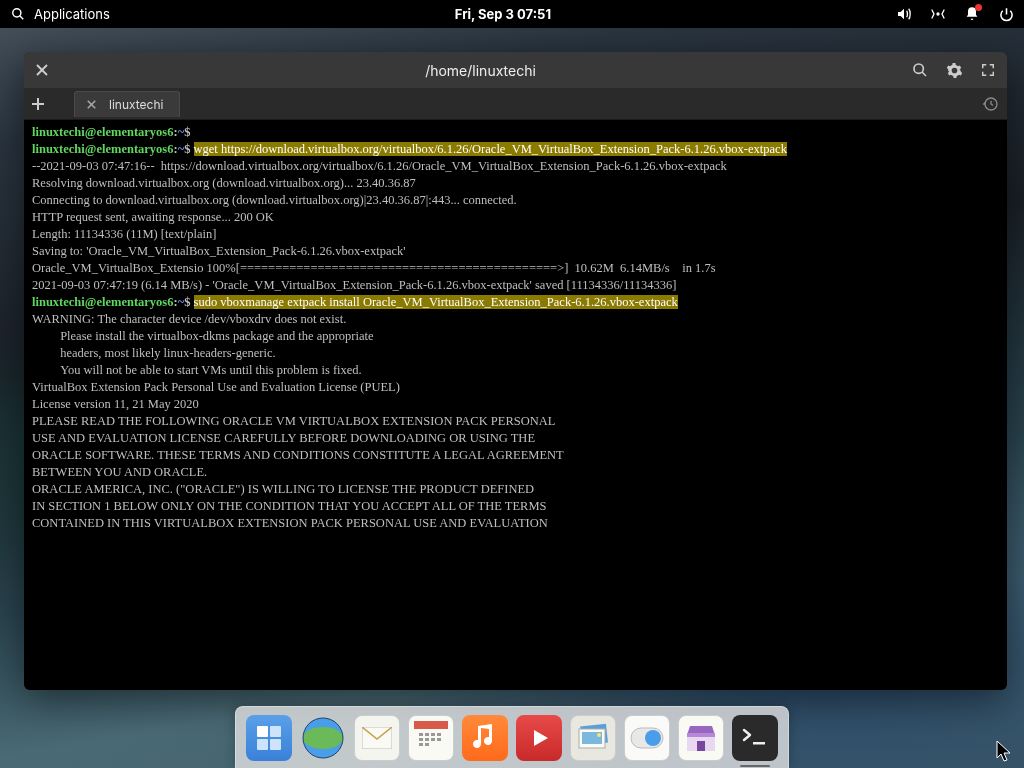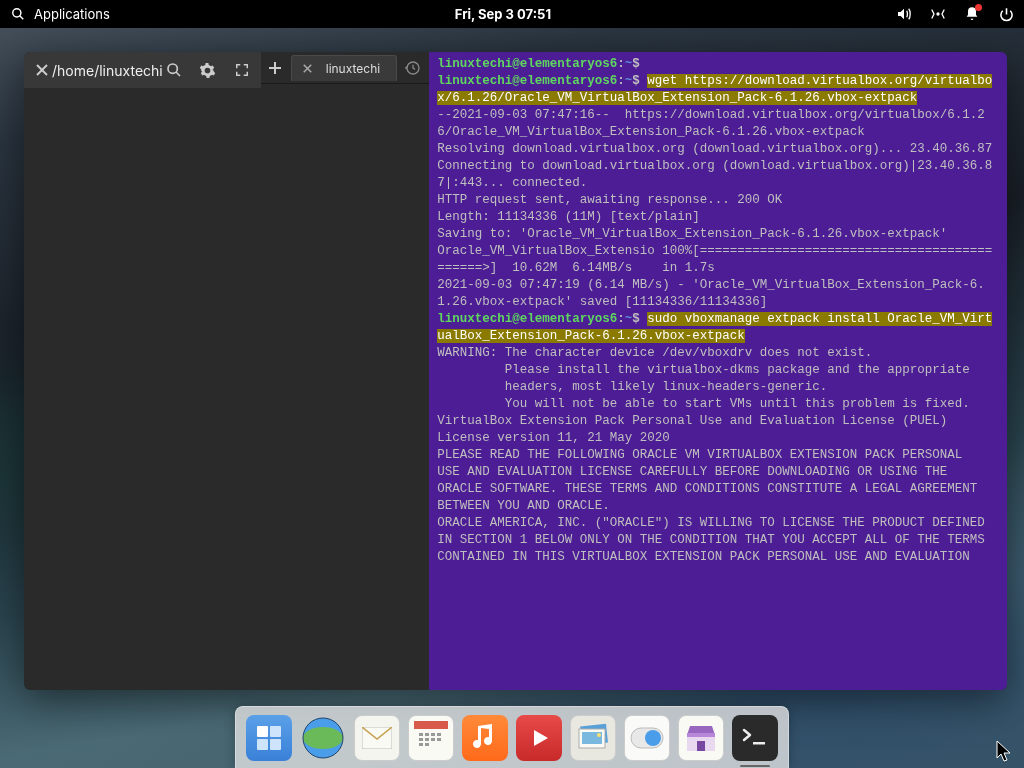--- a/index.html
+++ b/index.html
@@ -5,32 +5,32 @@
 *{box-sizing:border-box;margin:0;padding:0}
 body{width:1024px;height:768px;overflow:hidden;font-family:"Inter","Helvetica Neue",Arial,sans-serif;background:linear-gradient(180deg,#2a3540 0%,#1a2530 25%,#1e3a3a 50%,#2a4a5a 75%,#3a5a6a 100%)}
 .wallpaper{position:absolute;inset:0;background:linear-gradient(170deg,#4a5560 0%,#2a3540 15%,#1a2028 40%,#2a4550 65%,#4a6a75 80%,#3a5565 100%);z-index:0}
 .wallpaper::before{content:"";position:absolute;inset:0;background:radial-gradient(ellipse 40% 30% at 10% 60%,#1a3a3a 0%,transparent 60%),radial-gradient(ellipse 60% 40% at 80% 85%,#2a4a6a 0%,transparent 70%)}
 .topbar{position:absolute;top:0;left:0;right:0;height:28px;background:#000;color:#fff;display:flex;align-items:center;padding:0 10px;font-size:13px;z-index:100}
 .topbar-left{display:flex;align-items:center;gap:8px;cursor:pointer}
 .topbar-center{flex:1;text-align:center;font-weight:700}
 .topbar-right{display:flex;align-items:center;gap:18px}
 .topbar-icon{width:16px;height:16px;display:inline-flex;align-items:center;justify-content:center}
 svg{display:block}
-.terminal-window{position:absolute;top:52px;left:24px;right:17px;bottom:78px;background:#2a2a2a;border-radius:6px;box-shadow:0 10px 40px rgba(0,0,0,.5);display:flex;overflow:hidden;z-index:50}
+.terminal-window{position:absolute;top:52px;left:24px;right:17px;bottom:78px;background:#2a2a2a;border-radius:6px;box-shadow:0 10px 40px rgba(0,0,0,.5);display:flex;flex-direction:column;overflow:hidden;z-index:50}
 .titlebar{height:36px;background:#383838;display:flex;align-items:center;padding:0 8px;color:#ddd;font-size:13px}
 .titlebar-close{width:20px;height:20px;display:flex;align-items:center;justify-content:center;cursor:pointer;font-size:14px;color:#ccc}
 .titlebar-title{flex:1;text-align:center;font-size:14px;color:#eee}
 .titlebar-actions{display:flex;gap:12px}
 .titlebar-btn{width:22px;height:22px;display:flex;align-items:center;justify-content:center;cursor:pointer;color:#ccc}
 .tabbar{height:32px;background:#2a2a2a;display:flex;align-items:center;border-bottom:1px solid #1a1a1a}
 .tab-new{width:28px;height:28px;display:flex;align-items:center;justify-content:center;color:#ccc;cursor:pointer;font-size:16px}
-.tab{display:flex;align-items:center;height:26px;background:#3a3a3a;padding:0 16px 0 8px;margin-left:2px;border-radius:3px 3px 0 0;color:#ddd;font-size:12px;border:1px solid #4a4a4a;border-bottom:none}
+.tab{display:flex;align-items:center;height:26px;background:#3a3a3a;padding:0 16px 0 8px;margin-left:22px;border-radius:3px 3px 0 0;color:#ddd;font-size:12px;border:1px solid #4a4a4a;border-bottom:none}
 .tab-close{width:16px;height:16px;display:flex;align-items:center;justify-content:center;margin-right:10px;font-size:12px;cursor:pointer;color:#aaa}
 .tab-history{margin-left:auto;width:32px;display:flex;align-items:center;justify-content:center;color:#888;cursor:pointer}
-.term-content{flex:1;background:#4c1d95;padding:4px 8px;font-family:Liberation Mono, monospace;font-size:12.5px;line-height:17px;color:#bfbfbf;overflow:hidden;white-space:pre-wrap;word-break:break-all}
+.term-content{flex:1;background:#000000;padding:4px 8px;font-family:Liberation Serif, serif;font-size:12.5px;line-height:17px;color:#bfbfbf;overflow:hidden;white-space:pre-wrap;word-break:break-all}
 .prompt-user{color:#5fd75f;font-weight:bold}
 .prompt-sep{color:#bfbfbf;font-weight:bold}
 .prompt-path{color:#5f87d7;font-weight:bold}
 .cmd-hl{background:#8a7a00;color:#fff}
 .dock{position:absolute;bottom:0;left:50%;transform:translateX(-50%);height:62px;background:rgba(230,230,230,.78);border-radius:8px 8px 0 0;display:flex;align-items:center;padding:0 10px;gap:8px;z-index:60;box-shadow:0 0 12px rgba(0,0,0,.25);border:1px solid rgba(255,255,255,.35);border-bottom:none}
 .dock-icon{width:46px;height:46px;border-radius:8px;display:flex;align-items:center;justify-content:center;cursor:pointer;position:relative}
 .dock-active::after{content:"";position:absolute;bottom:-6px;left:50%;transform:translateX(-50%);width:30px;height:2px;background:#666;border-radius:1px}
 .cursor{position:absolute;bottom:4px;right:10px;z-index:200}
 </style>
 </head>

